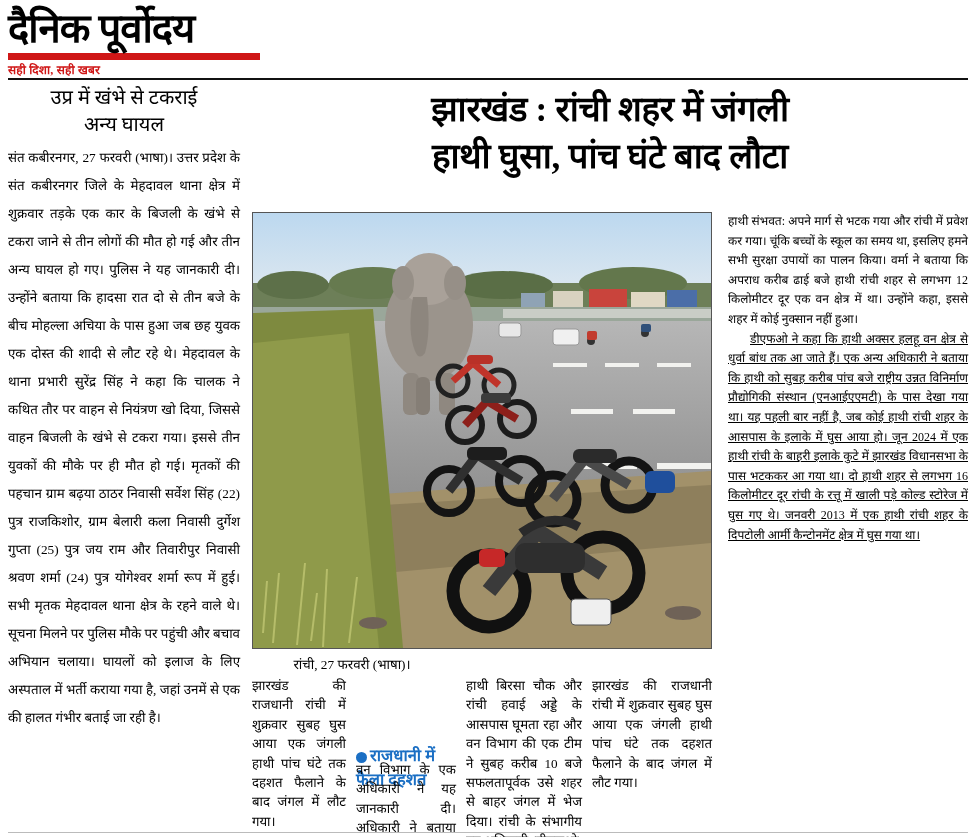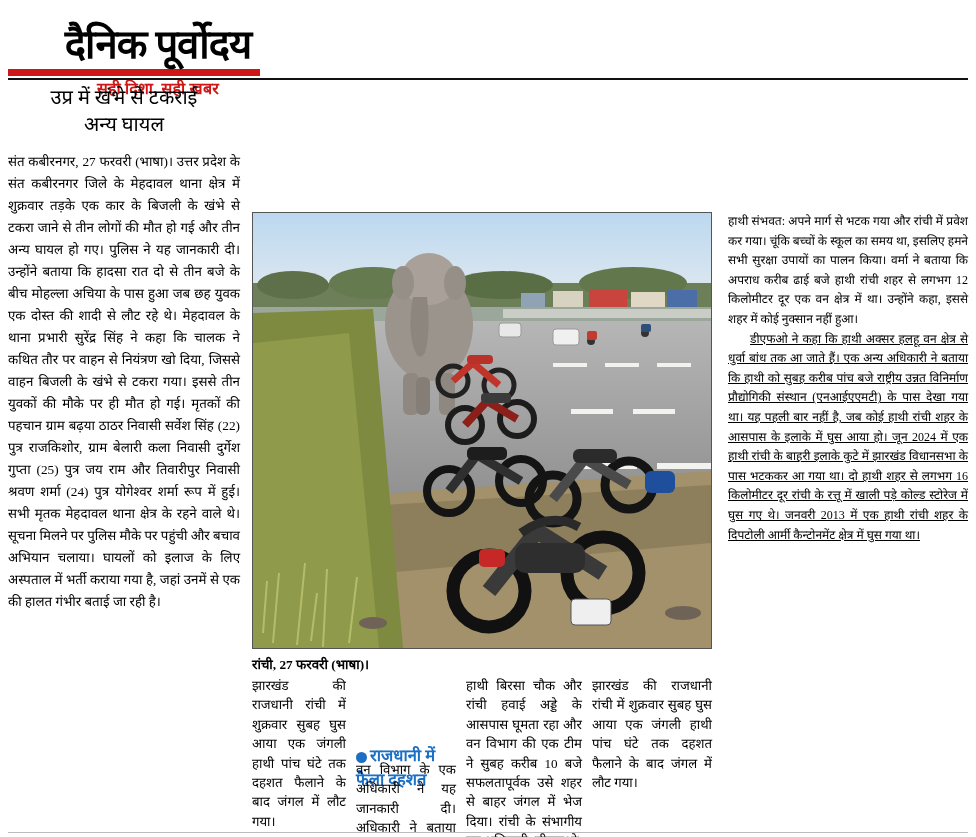--- a/index.html
+++ b/index.html
@@ -19,42 +19,41 @@
     width: 976px;
     height: 837px;
     box-sizing: border-box;
     padding: 0;
   }
 
   
   .masthead {
     position: absolute;
     left: 8px;
-    top: 22px;
+    top: 6px;
     width: 300px;
     height: 66px;
-    text-align: center;
   }
   .masthead-title {
     font-family: "Liberation Serif", serif;
     font-weight: bold;
     font-size: 40px;
     letter-spacing: -1px;
     line-height: 46px;
     color: #000;
     white-space: nowrap;
   }
   .masthead-underline {
     width: 252px;
     height: 7px;
     background: #cf1717;
     margin-top: 1px;
   }
   .masthead-tag {
-    font-size: 16px;
+    font-size: 12px;
     color: #cf1717;
     font-weight: bold;
     margin-top: 1px;
     letter-spacing: 0.2px;
   }
   .masthead-sep {
     position: absolute;
     left: 8px;
     top: 78px;
     width: 960px;
@@ -70,23 +69,23 @@
     width: 232px;
   }
   .left-headline {
     text-align: center;
     font-weight: normal;
     font-size: 20px;
     line-height: 27px;
     color: #000;
   }
   .left-body {
-    margin-top: 13px;
+    margin-top: 6px;
     font-size: 13.3px;
-    line-height: 22px;
+    line-height: 28px;
     text-align: justify;
     text-justify: inter-word;
     color: #000;
   }
 
   
   .main-headline {
     position: absolute;
     left: 252px;
     top: 86px;
@@ -113,22 +112,22 @@
   }
   .photo svg { display: block; }
 
   .photo-caption {
     position: absolute;
     left: 252px;
     top: 655px;
     width: 200px;
     font-size: 13.3px;
     line-height: 19px;
-    font-weight: bold;
-    text-align: left;
+    font-weight: normal;
+    text-align: center;
   }
 
   
   .col-a {
     position: absolute;
     left: 252px;
     top: 676px;
     width: 94px;
     font-size: 13.2px;
     line-height: 19.4px;
@@ -214,20 +213,24 @@
     <div class="masthead-tag">सही दिशा, सही खबर</div>
   </div>
   <div class="masthead-sep"></div>
 
   <div class="left-col">
     <div class="left-headline">उप्र में खंभे से टकराई</div>
     <div class="left-headline">अन्य घायल</div>
     <div class="left-body">संत कबीरनगर, 27 फरवरी (भाषा)। उत्तर प्रदेश के संत कबीरनगर जिले के मेहदावल थाना क्षेत्र में शुक्रवार तड़के एक कार के बिजली के खंभे से टकरा जाने से तीन लोगों की मौत हो गई और तीन अन्य घायल हो गए। पुलिस ने यह जानकारी दी। उन्होंने बताया कि हादसा रात दो से तीन बजे के बीच मोहल्ला अचिया के पास हुआ जब छह युवक एक दोस्त की शादी से लौट रहे थे। मेहदावल के थाना प्रभारी सुरेंद्र सिंह ने कहा कि चालक ने कथित तौर पर वाहन से नियंत्रण खो दिया, जिससे वाहन बिजली के खंभे से टकरा गया। इससे तीन युवकों की मौके पर ही मौत हो गई। मृतकों की पहचान ग्राम बढ़या ठाठर निवासी सर्वेश सिंह (22) पुत्र राजकिशोर, ग्राम बेलारी कला निवासी दुर्गेश गुप्ता (25) पुत्र जय राम और तिवारीपुर निवासी श्रवण शर्मा (24) पुत्र योगेश्वर शर्मा रूप में हुई। सभी मृतक मेहदावल थाना क्षेत्र के रहने वाले थे। सूचना मिलने पर पुलिस मौके पर पहुंची और बचाव अभियान चलाया। घायलों को इलाज के लिए अस्पताल में भर्ती कराया गया है, जहां उनमें से एक की हालत गंभीर बताई जा रही है।</div>
   </div>
 
+  <div class="main-headline">
+    <div>झारखंड : रांची शहर में जंगली</div>
+    <div>हाथी घुसा, पांच घंटे बाद लौटा</div>
+  </div>
 
   <div class="photo">
     <svg width="458" height="435" viewBox="0 0 458 435">
       <defs>
         <linearGradient id="sky" x1="0" y1="0" x2="0" y2="1">
           <stop offset="0%" stop-color="#bcd8ef"></stop>
           <stop offset="100%" stop-color="#e2eaf0"></stop>
         </linearGradient>
         <linearGradient id="roadg" x1="0" y1="0" x2="0" y2="1">
           <stop offset="0%" stop-color="#b9b9b9"></stop>

